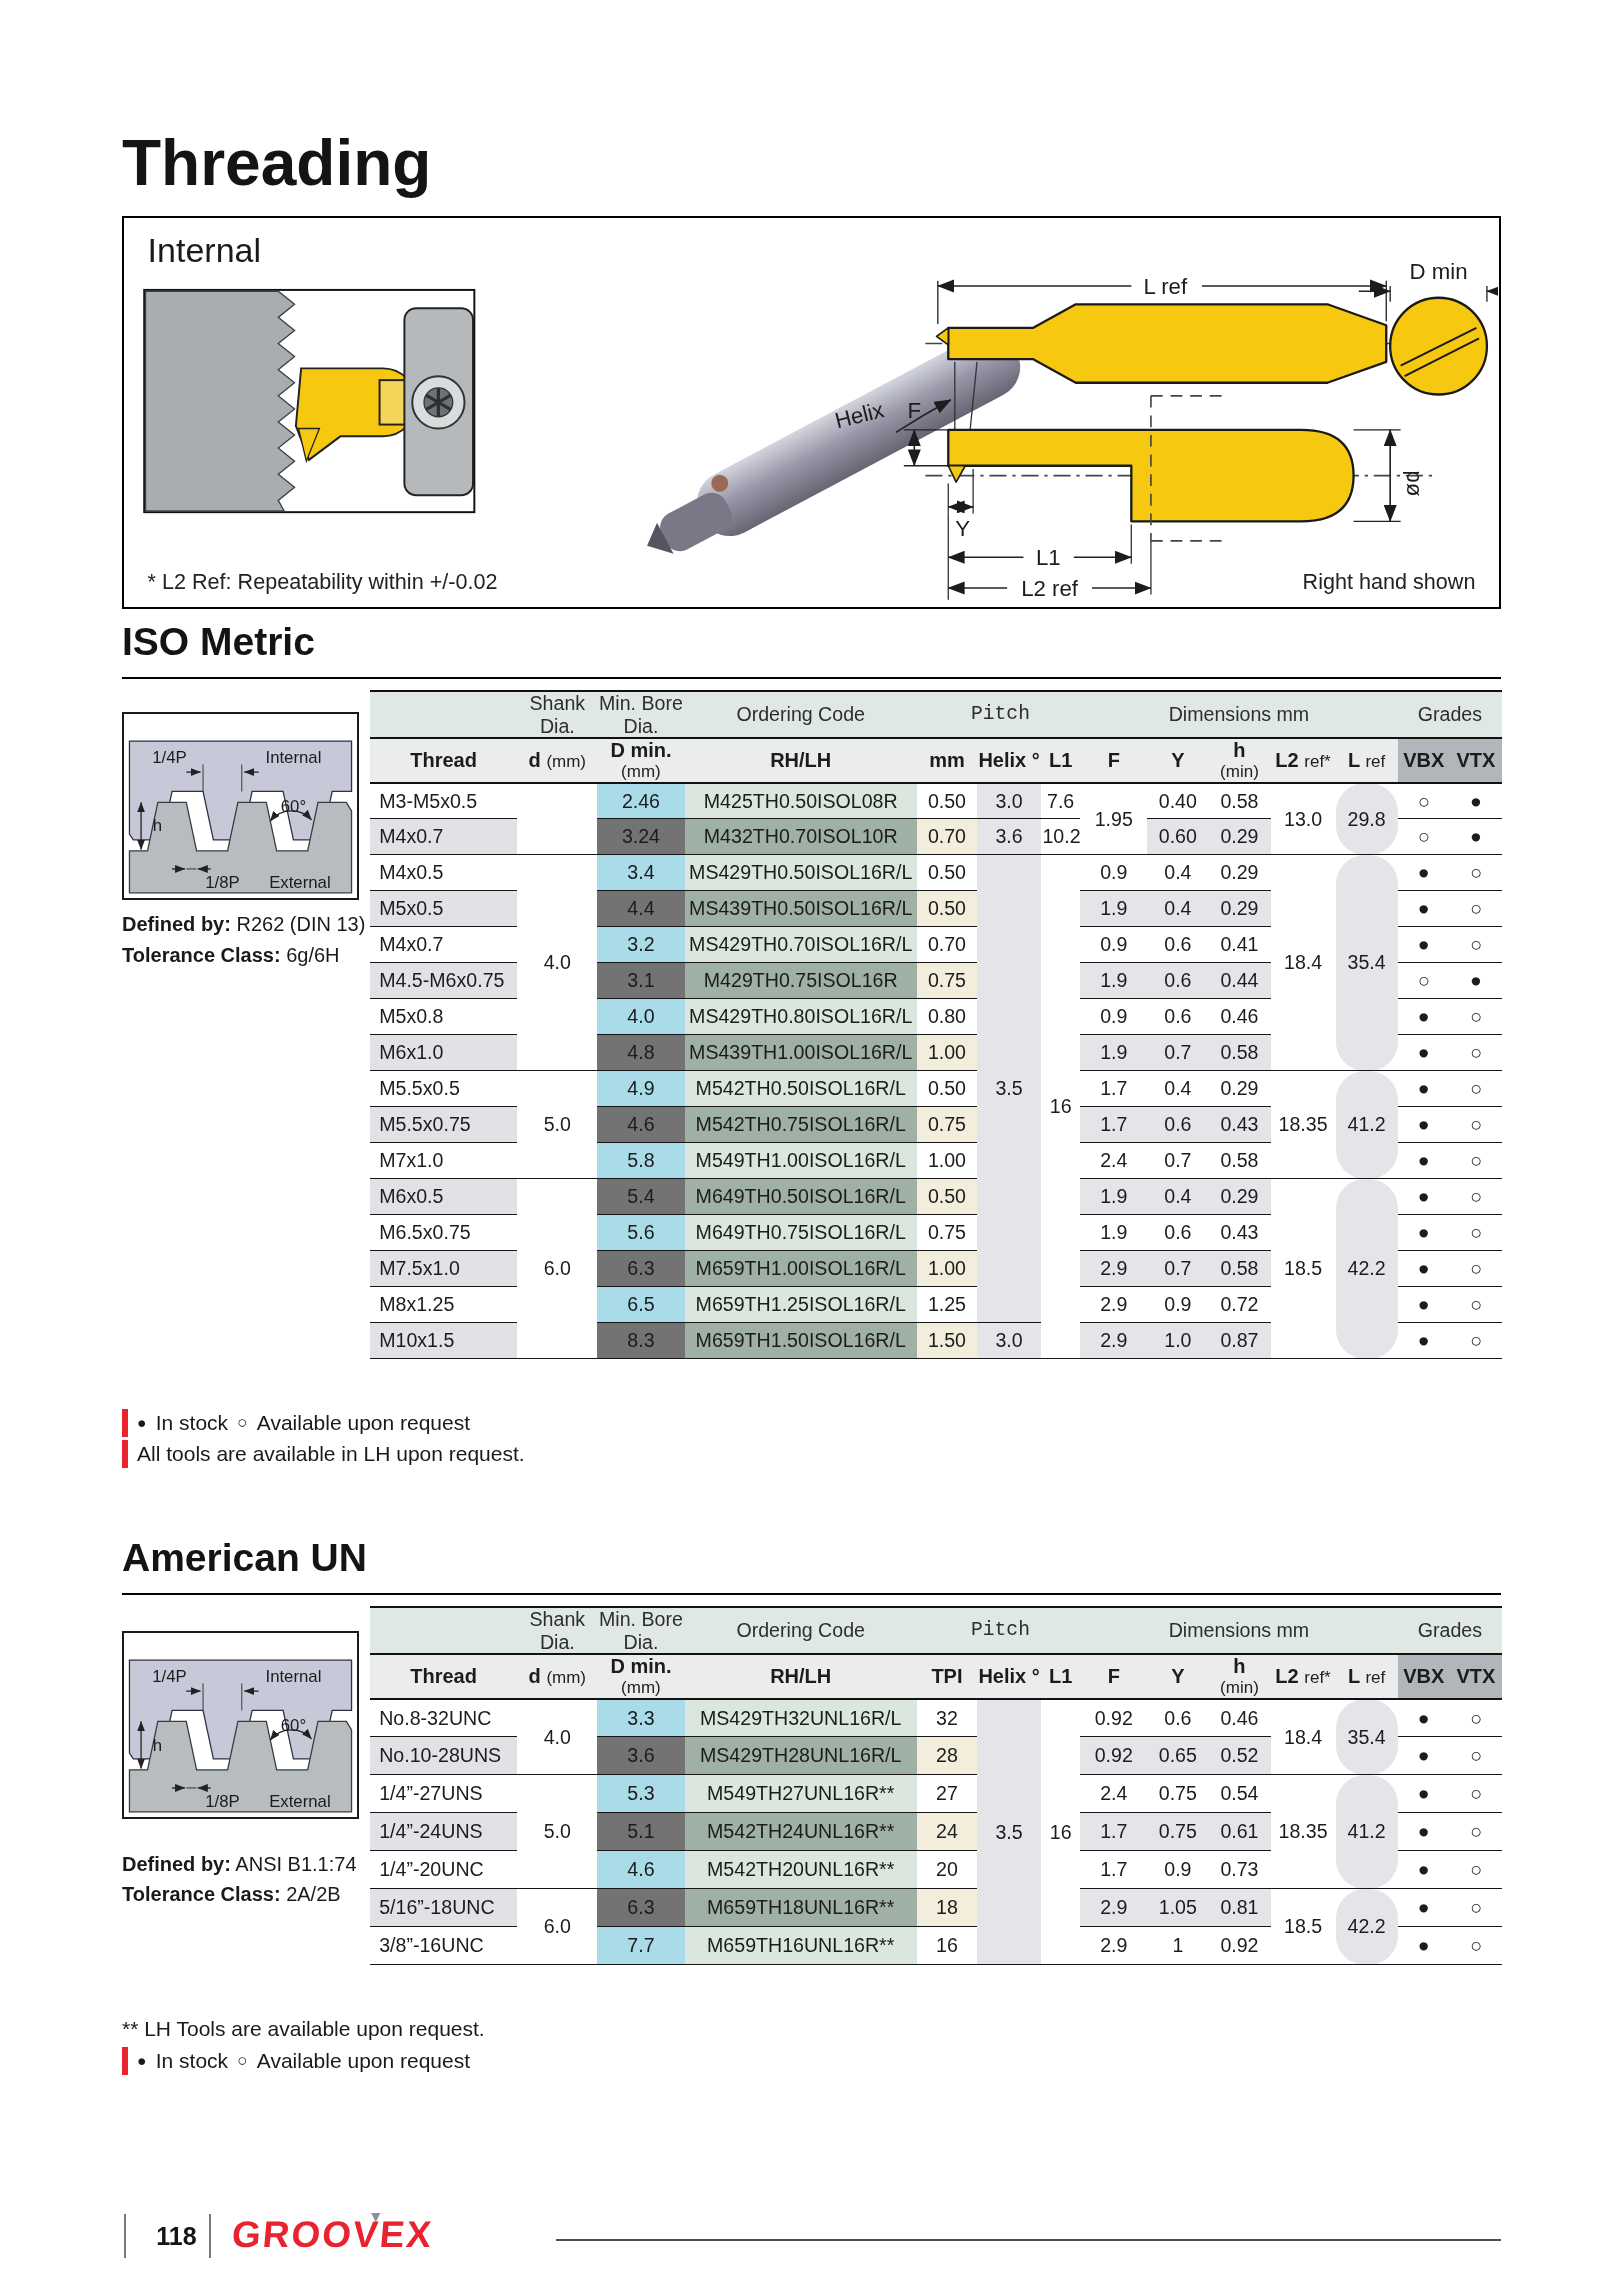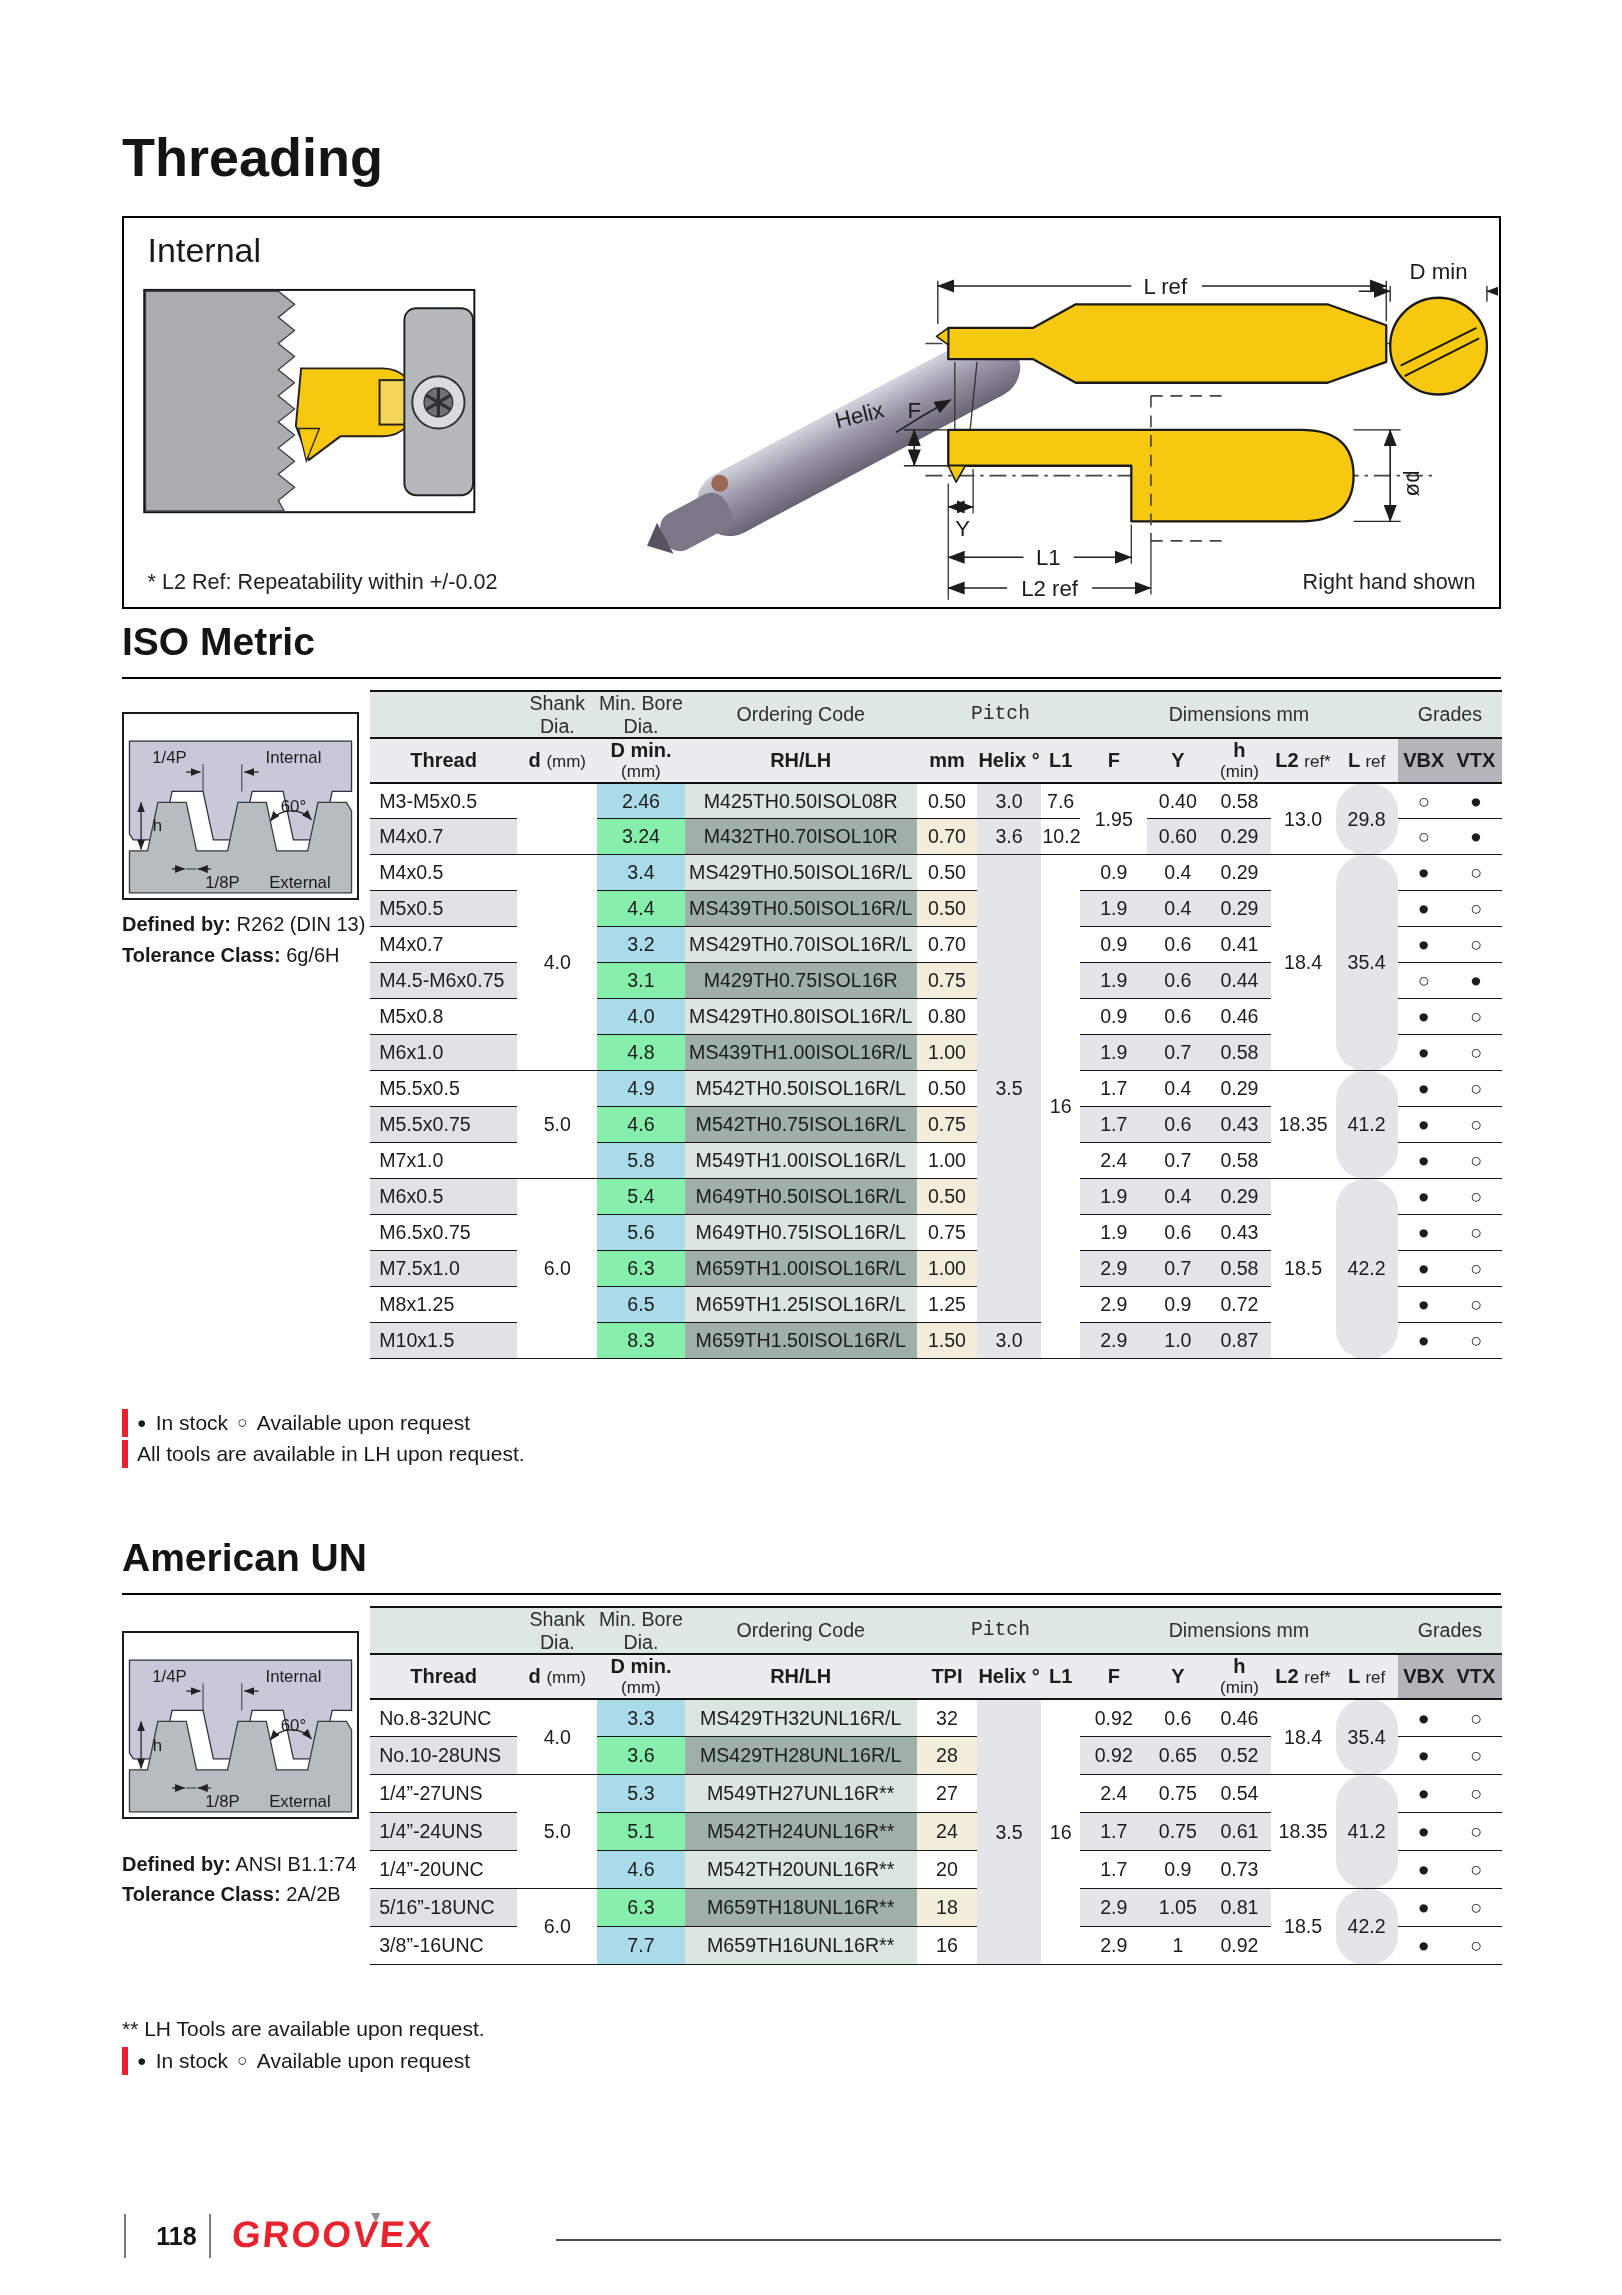--- a/index.html
+++ b/index.html
@@ -1,19 +1,19 @@
 <!DOCTYPE html>
 <html style="font-size:10.5px"><head>
 <meta charset="utf-8">
 <style>
   * { box-sizing: border-box; }
   body { margin:0; background:#9a9a9a; font-family:"Liberation Sans", sans-serif; }
   #page { position:relative; width:1623px; height:2295px; background:#ffffff; color:#141414; overflow:hidden; margin:0 auto; }
 
-  .title { position:absolute; left:122px; top:126px; font-size:54px; font-weight:700; letter-spacing:0; }
+  .title { position:absolute; left:122px; top:126px; font-size:64px; font-weight:700; letter-spacing:0; }
 
   
   .ibox { position:absolute; left:122px; top:216px; width:1379px; height:393px; border:2.6px solid #000; background:#fff; }
   .ibox-title { position:absolute; left:23.6px; top:13px; font-size:34px; font-weight:400; color:#1a1a1a; }
   .ibox-foot { position:absolute; left:23.6px; bottom:11.8px; font-size:21.6px; color:#222; }
   .ibox-hand { position:absolute; right:23.6px; bottom:11.8px; font-size:21.6px; color:#222; }
   .diag { position:absolute; left:0; top:34px; width:1374px; height:353px; }
 
   
   .sec-head { position:absolute; left:122px; width:1379px; font-size:39px; font-weight:700; padding-bottom:13px; border-bottom:2.6px solid #000; }
@@ -42,21 +42,21 @@
   tr.shd td { background:#eaecee; border-bottom:2.6px solid #111; font-weight:700; font-size:20px; }
   tr.shd td.gsub { background:#b2b5b9; }
   .unit { display:block; font-weight:400; font-size:17px; color:#222; }
   .u2 { font-weight:400; font-size:17px; color:#222; }
   #iso-tbl tbody tr { height:36px; }
   #un-tbl tbody tr { height:38px; }
   tbody td { border-bottom:1.3px solid #161616; background:#fff; }
   td.t  { text-align:left !important; padding-left:9.2px !important;margin-top:24px; }
   td.grey { background:#e0e2e5; }
   td.tl { background:#a9dbe8; }
-  td.td { background:#86efac; }
+  td.td { background:#737373; }
   td.sl { background:#dae6de; }
   td.sd { background:#9fb0a6; }
   td.pc { background:#f2eedb; }
   td.hx { background:#e3e5e8; }
   td.lr { background:#e3e5e8;border-radius:29px; }
   td.fyg { background:#e3e5e8; }
   td.g { font-size:16.4px; }
 
   
   .foot { position:absolute; left:122px; font-size:21px; color:#1a1a1a; display:flex; align-items:center; gap:9.2px; }

